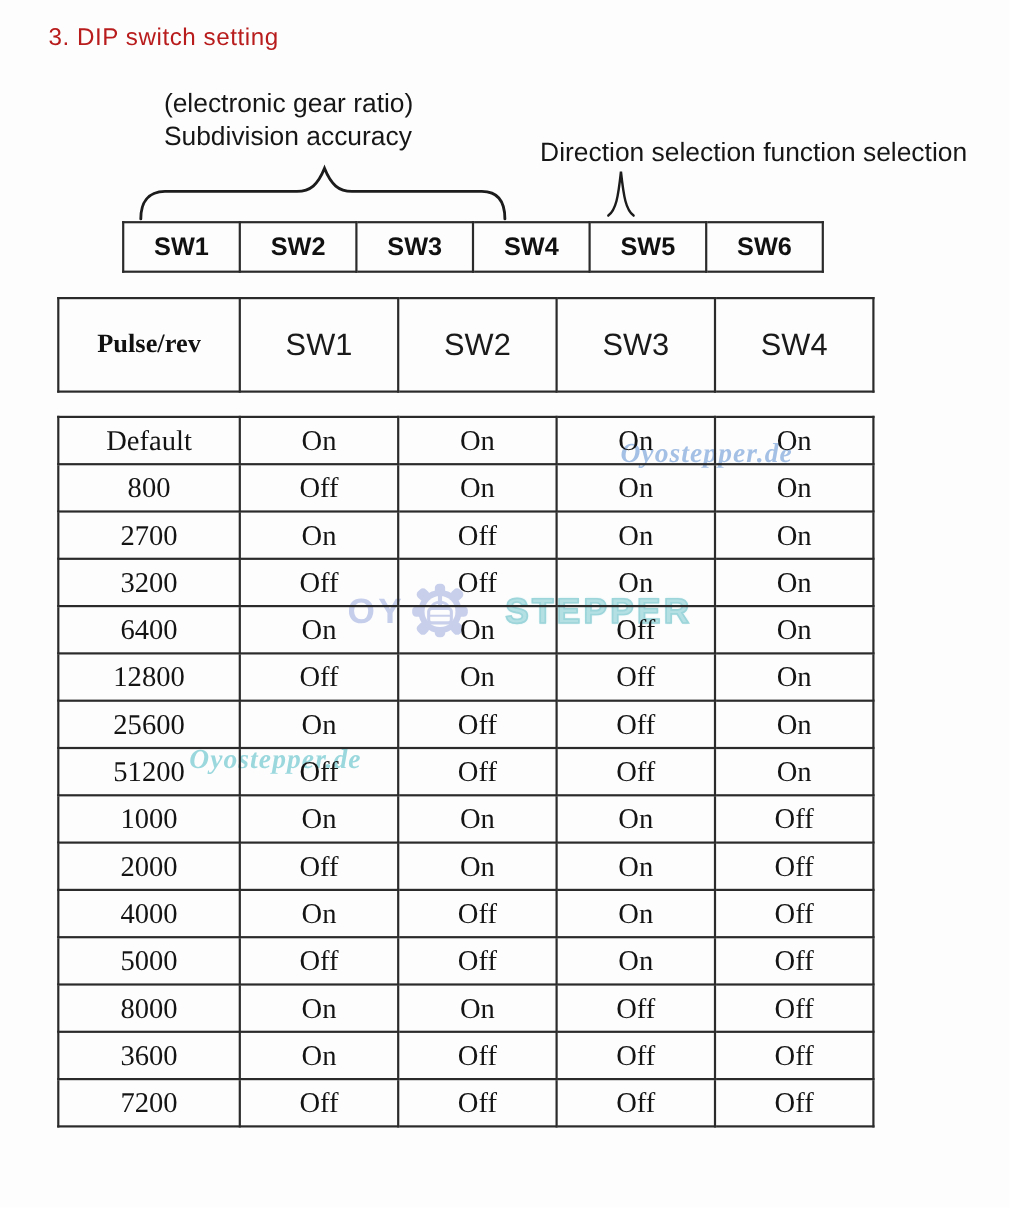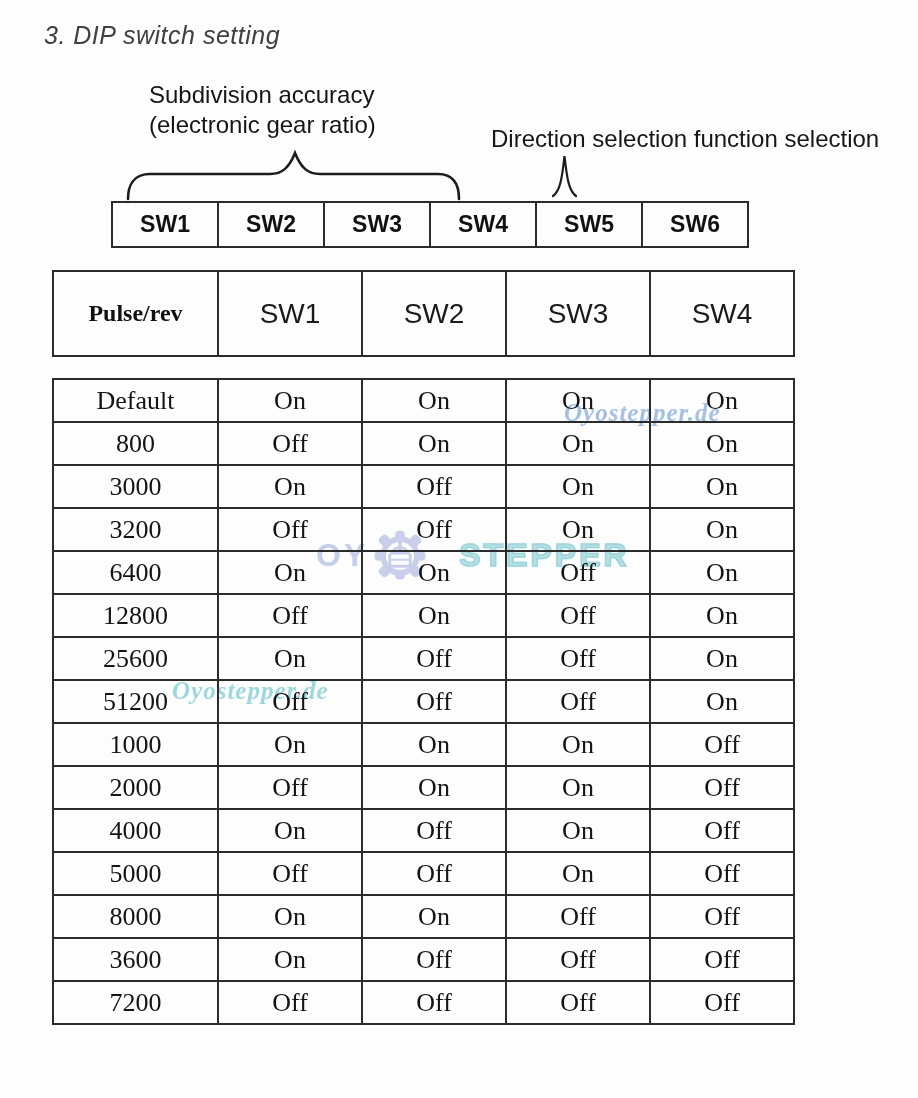--- a/index.html
+++ b/index.html
@@ -1,23 +1,22 @@
 <!DOCTYPE html>
 <html><head>
 <meta charset="utf-8">
 <style>
   html,body{margin:0;padding:0;background:#ffffff;}
   .canvas{
     position:relative;width:918px;height:1098px;background:#fdfdfd;
     font-family:"Liberation Sans",sans-serif;overflow:hidden;
   }
   .page-title{
-    position:absolute;left:44px;top:21px;font-size:25px;color:#404040;
+    position:absolute;left:44px;top:21px;font-size:22px;color:#b91c1c;
     letter-spacing:0.5px;
-    font-style:italic;
   }
   .subdiv-label{
     position:absolute;left:149px;top:80px;font-size:24px;color:#161616;
     line-height:30px;white-space:nowrap;
   }
   .dir-label{
     position:absolute;left:491px;top:125px;font-size:24px;color:#161616;
     white-space:nowrap;
   }
   .brace-svg{position:absolute;}
@@ -73,22 +72,22 @@
   }
 </style>
 </head>
 <body>
 
 <div class="canvas">
 
   <div class="page-title">3. DIP switch setting</div>
 
   <div class="subdiv-label">
+    <div>(electronic gear ratio)</div>
     <div>Subdivision accuracy</div>
-    <div>(electronic gear ratio)</div>
   </div>
   <div class="dir-label">Direction selection function selection</div>
 
   <svg class="brace-svg" style="left:120px;top:144px;" width="350" height="60" viewBox="0 0 350 60">
     <path d="M 8 55 C 8 41 14 30 30 30 L 150 30 C 162 30 169 24 175 9
              C 181 24 188 30 200 30 L 318 30 C 334 30 339 41 339 55" fill="none" stroke="#1c1c1c" stroke-width="2.6" stroke-linecap="round"></path>
   </svg>
 
   <svg class="brace-svg" style="left:548px;top:148px;" width="34" height="52" viewBox="0 0 34 52">
     <path d="M 5 48 C 12 43 14 31 16.5 8 C 19 31 21 43 28 48" fill="none" stroke="#1c1c1c" stroke-width="2.2" stroke-linecap="round"></path>
@@ -160,21 +159,21 @@
       <td class="cn">On</td>
     </tr>
     <tr>
       <td class="c0">800</td>
       <td class="cn">Off</td>
       <td class="cn">On</td>
       <td class="cn">On</td>
       <td class="cn">On</td>
     </tr>
     <tr>
-      <td class="c0">3000</td>
+      <td class="c0">2700</td>
       <td class="cn">On</td>
       <td class="cn">Off</td>
       <td class="cn">On</td>
       <td class="cn">On</td>
     </tr>
     <tr>
       <td class="c0">3200</td>
       <td class="cn">Off</td>
       <td class="cn">Off</td>
       <td class="cn">On</td>

